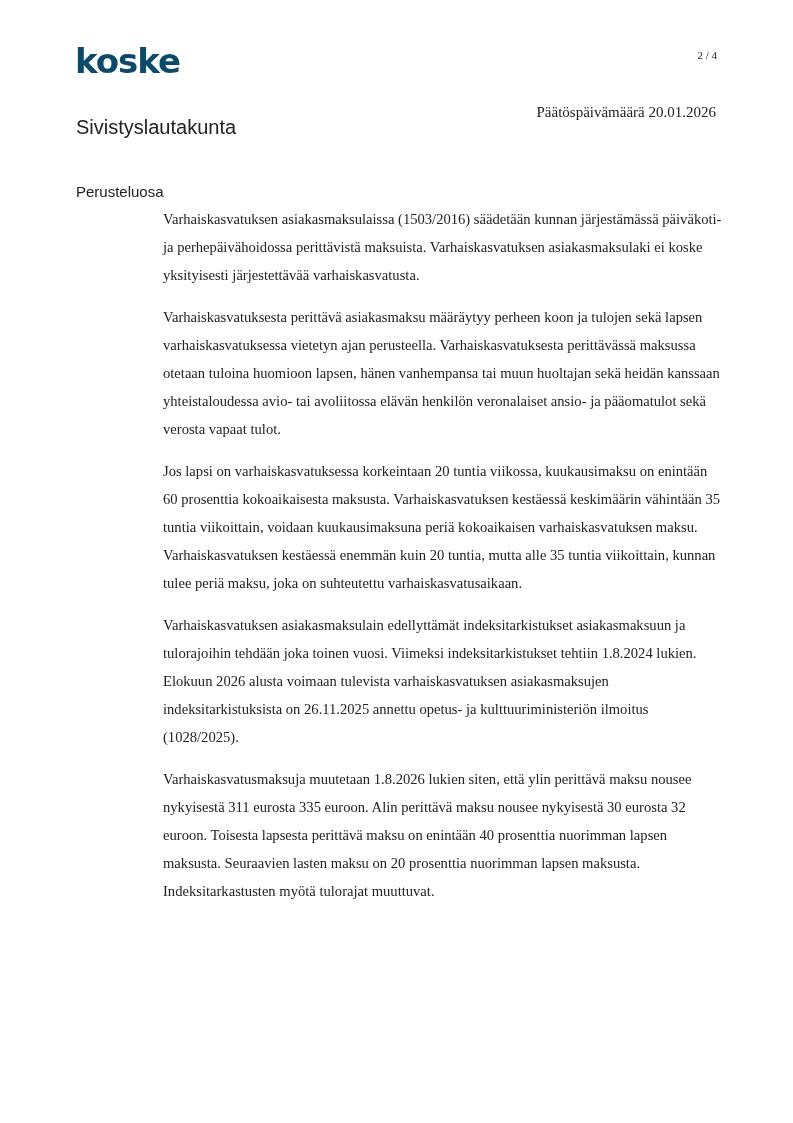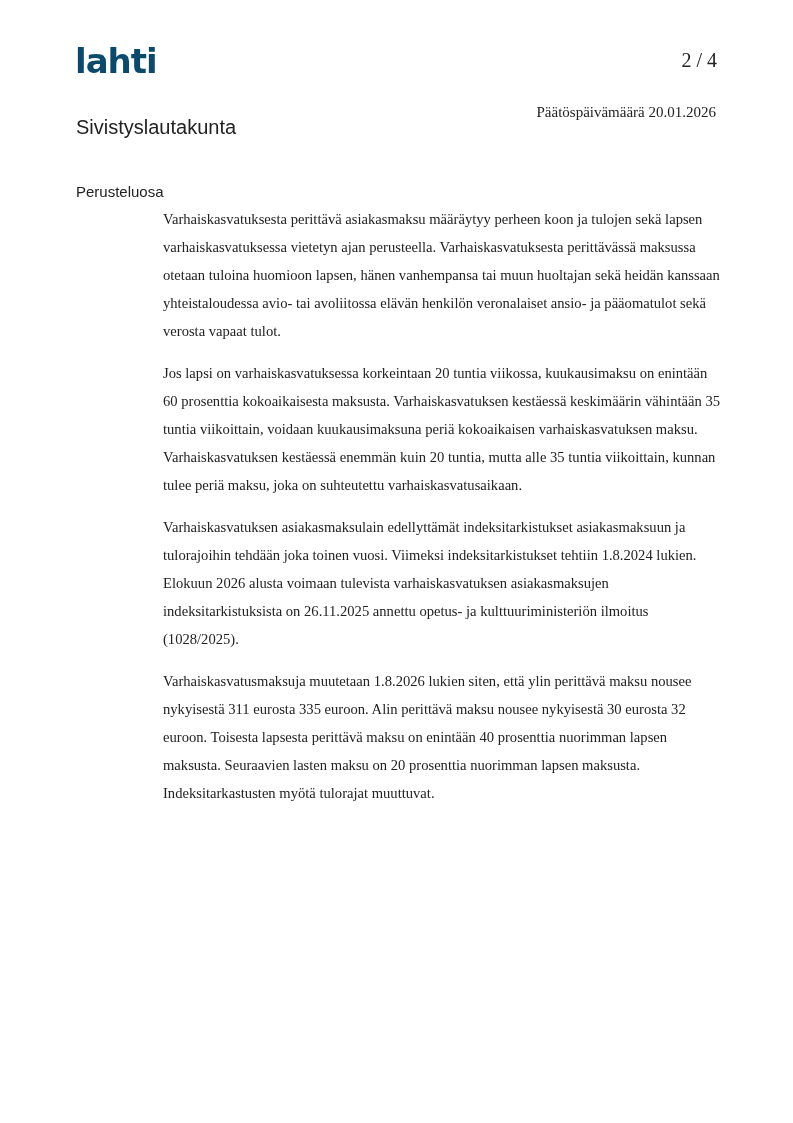--- a/index.html
+++ b/index.html
@@ -23,21 +23,21 @@
       font-size: 34px;
       letter-spacing: -1px;
       color: #0b4a6b;
       line-height: 1;
     }
     .page-number {
       position: absolute;
       right: 76px;
       top: 49px;
       font-family: "Liberation Serif", serif;
-      font-size: 20px;
+      font-size: 11px;
       color: #222;
     }
     .org {
       position: absolute;
       left: 76px;
       top: 116px;
       font-family: Liberation Sans, sans-serif;
       font-size: 20px;
       color: #222;
     }
@@ -68,25 +68,26 @@
       line-height: 28px;
       color: #222;
     }
     .body-text p {
       margin: 0 0 14px 0;
     }
   </style>
 </head>
 <body>
 
-<div class="logo">lahti</div>
+<div class="logo">koske</div>
 <div class="page-number">2 / 4</div>
 <div class="org">Sivistyslautakunta</div>
 <div class="decision-date">Päätöspäivämäärä 20.01.2026</div>
 
 <div class="section-heading">Perusteluosa</div>
 
 <div class="body-text">
+  <p>Varhaiskasvatuksen asiakasmaksulaissa (1503/2016) säädetään kunnan järjestämässä päiväkoti- ja perhepäivähoidossa perittävistä maksuista. Varhaiskasvatuksen asiakasmaksulaki ei koske yksityisesti järjestettävää varhaiskasvatusta.</p>
   <p>Varhaiskasvatuksesta perittävä asiakasmaksu määräytyy perheen koon ja tulojen sekä lapsen varhaiskasvatuksessa vietetyn ajan perusteella. Varhaiskasvatuksesta perittävässä maksussa otetaan tuloina huomioon lapsen, hänen vanhempansa tai muun huoltajan sekä heidän kanssaan yhteistaloudessa avio- tai avoliitossa elävän henkilön veronalaiset ansio- ja pääomatulot sekä verosta vapaat tulot.</p>
   <p>Jos lapsi on varhaiskasvatuksessa korkeintaan 20 tuntia viikossa, kuukausimaksu on enintään 60 prosenttia kokoaikaisesta maksusta. Varhaiskasvatuksen kestäessä keskimäärin vähintään 35 tuntia viikoittain, voidaan kuukausimaksuna periä kokoaikaisen varhaiskasvatuksen maksu. Varhaiskasvatuksen kestäessä enemmän kuin 20 tuntia, mutta alle 35 tuntia viikoittain, kunnan tulee periä maksu, joka on suhteutettu varhaiskasvatusaikaan.</p>
   <p>Varhaiskasvatuksen asiakasmaksulain edellyttämät indeksitarkistukset asiakasmaksuun ja tulorajoihin tehdään joka toinen vuosi. Viimeksi indeksitarkistukset tehtiin 1.8.2024 lukien. Elokuun 2026 alusta voimaan tulevista varhaiskasvatuksen asiakasmaksujen indeksitarkistuksista on 26.11.2025 annettu opetus- ja kulttuuriministeriön ilmoitus (1028/2025).</p>
   <p>Varhaiskasvatusmaksuja muutetaan 1.8.2026 lukien siten, että ylin perittävä maksu nousee nykyisestä 311 eurosta 335 euroon. Alin perittävä maksu nousee nykyisestä 30 eurosta 32 euroon. Toisesta lapsesta perittävä maksu on enintään 40 prosenttia nuorimman lapsen maksusta. Seuraavien lasten maksu on 20 prosenttia nuorimman lapsen maksusta. Indeksitarkastusten myötä tulorajat muuttuvat.</p>
 </div>
 
 </body></html>

